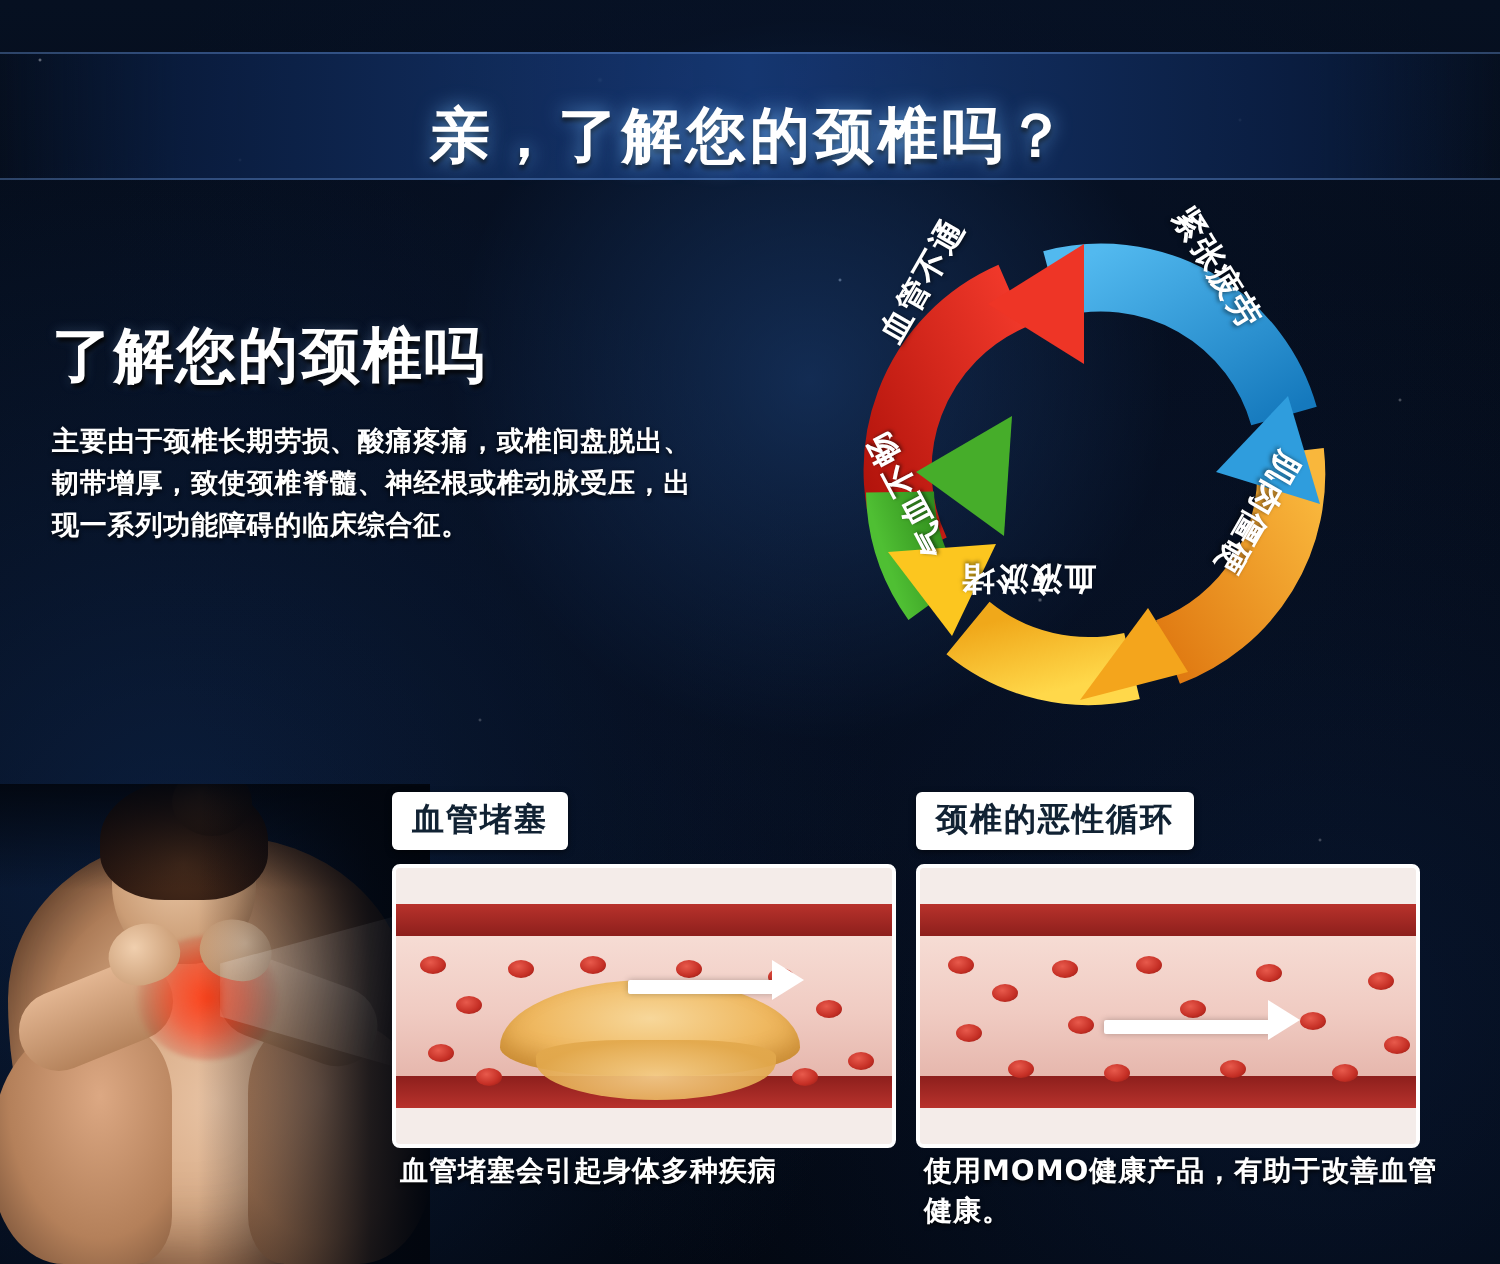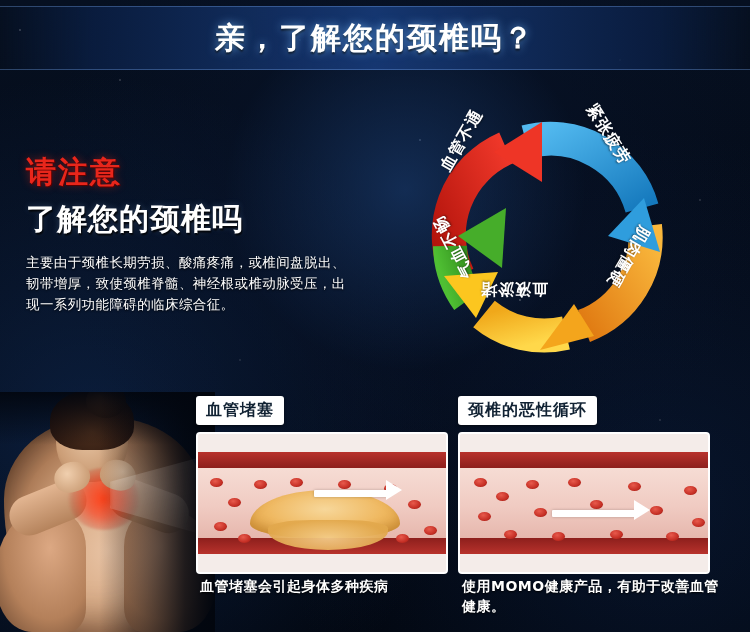--- a/index.html
+++ b/index.html
@@ -21,35 +21,35 @@
       radial-gradient(1px 1px at 700px 200px, rgba(255,255,255,.45), transparent),
       radial-gradient(1px 1px at 80px 260px, rgba(255,255,255,.45), transparent),
       radial-gradient(1.2px 1.2px at 520px 300px, rgba(255,255,255,.5), transparent),
       radial-gradient(1px 1px at 240px 360px, rgba(255,255,255,.35), transparent),
       radial-gradient(1px 1px at 660px 420px, rgba(255,255,255,.4), transparent),
       radial-gradient(1px 1px at 380px 520px, rgba(255,255,255,.3), transparent),
       radial-gradient(1px 1px at 140px 560px, rgba(255,255,255,.3), transparent);
     background-repeat:no-repeat;opacity:.9;}
 
   
-  .header{position:absolute;left:0;top:6px;width:750px;height:62px;
+  .header{position:absolute;left:0;top:26px;width:750px;height:62px;
           background:linear-gradient(90deg, rgba(0,0,0,0) 0%, rgba(10,30,66,.85) 12%, rgba(22,56,116,.95) 50%, rgba(10,30,66,.85) 88%, rgba(0,0,0,0) 100%);
           border-top:1px solid rgba(120,170,240,.35);border-bottom:1px solid rgba(120,170,240,.35);
-          display:flex;align-items:center;justify-content:center;font-family:Liberation Mono, monospace;}
+          display:flex;align-items:flex-end;justify-content:center;font-family:Liberation Mono, monospace;}
   .header .title{color:#fff;font-size:30px;font-weight:bold;letter-spacing:2px;
                  text-shadow:0 0 10px rgba(120,190,255,.75), 0 2px 2px rgba(0,0,0,.8);}
 
   
   .attention{position:absolute;left:26px;top:152px;width:340px;}
   .attention .l1{color:#e8261b;font-size:30px;font-weight:bold;letter-spacing:2px;
                  text-shadow:1px 1px 0 #5a0000, 0 0 8px rgba(255,40,20,.45);}
   .attention .l2{color:#ffffff;font-size:30px;font-weight:bold;letter-spacing:1px;margin-top:6px;
                  text-shadow:1px 2px 2px rgba(0,0,0,.9), 0 0 6px rgba(160,200,255,.25);}
   .attention .body{color:#ffffff;font-size:13.5px;line-height:21px;margin-top:12px;letter-spacing:.4px;
-                   font-weight:normal;text-shadow:0 1px 2px rgba(0,0,0,.9);width:330px;}
+                   font-weight:bold;text-shadow:0 1px 2px rgba(0,0,0,.9);width:330px;}
 
   
   .cycle{position:absolute;left:398px;top:86px;width:300px;height:290px;}
   .cycle svg{display:block;}
   .cyc-label{position:absolute;color:#fff;font-size:16px;font-weight:bold;letter-spacing:1px;
              text-shadow:0 1px 2px rgba(0,0,0,.55);white-space:nowrap;}
   .lab-a{left:30px;top:44px;transform:rotate(-60deg);}
   .lab-b{left:176px;top:38px;transform:rotate(58deg);}
   .lab-c{left:196px;top:160px;transform:rotate(120deg);}
   .lab-d{left:82px;top:192px;transform:rotate(180deg);}
@@ -137,21 +137,20 @@
 <body>
 
 <div class="stage">
   <div class="stars"></div>
 
   <div class="header">
     <div class="title">亲，了解您的颈椎吗？</div>
   </div>
 
   <div class="attention">
-    <div class="l1">请注意</div>
     <div class="l2">了解您的颈椎吗</div>
     <div class="body">主要由于颈椎长期劳损、酸痛疼痛，或椎间盘脱出、韧带增厚，致使颈椎脊髓、神经根或椎动脉受压，出现一系列功能障碍的临床综合征。</div>
   </div>
 
   <div class="cycle">
     <svg width="300" height="290" viewBox="0 0 300 290">
       <defs>
         <linearGradient id="gRed" x1="0" y1="1" x2="1" y2="0">
           <stop offset="0" stop-color="#b3140c"></stop>
             <stop offset="1" stop-color="#f0382a"></stop>

